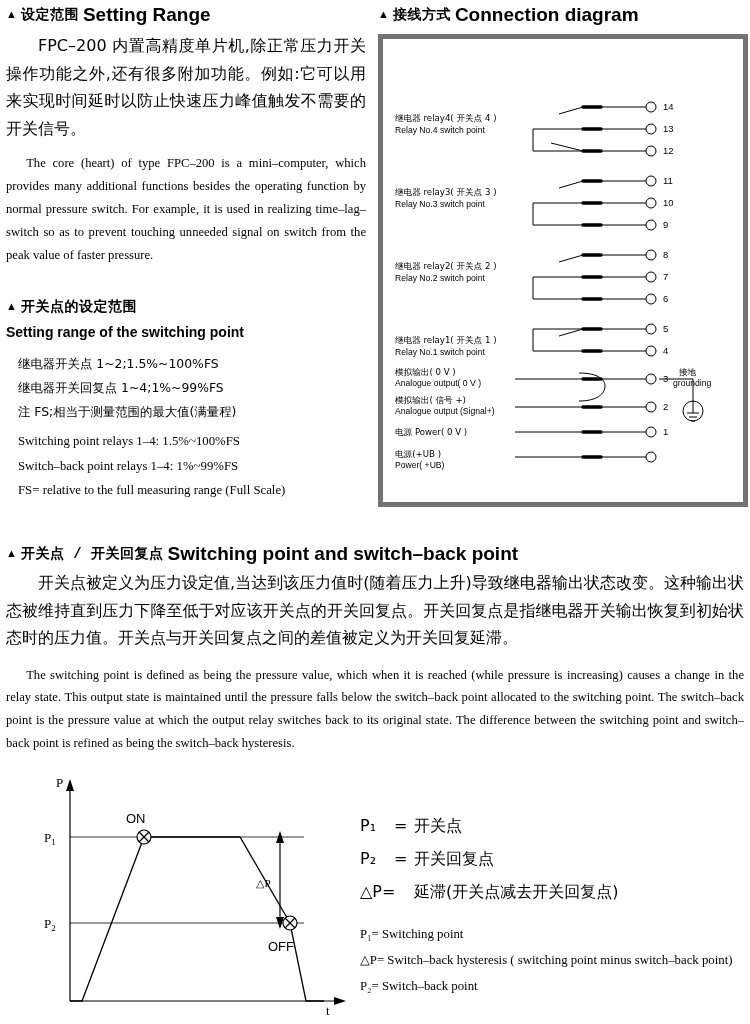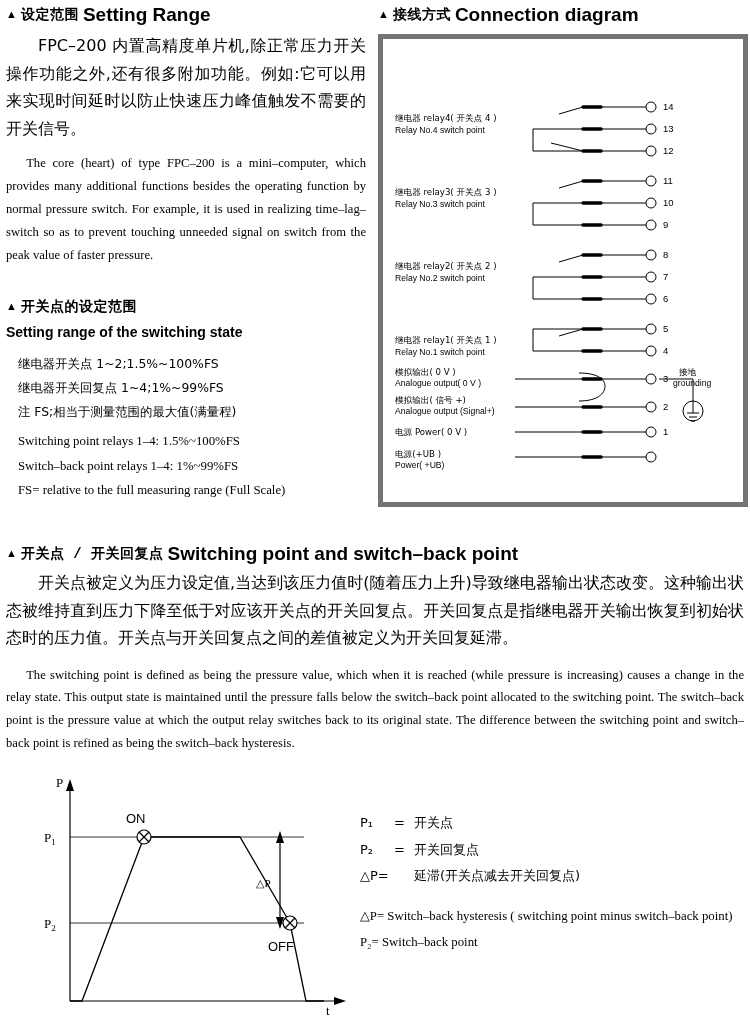--- a/index.html
+++ b/index.html
@@ -129,21 +129,21 @@
     height: 240px;
   }
   #legend-area {
     position: absolute;
     left: 360px;
     top: 810px;
     width: 380px;
   }
   .legend-cn {
     font-family: "DejaVu Sans", sans-serif;
-    font-size: 13px;
+    font-size: 16px;
     line-height: 2.05;
     display: flex;
   }
   .legend-cn .sym { width: 34px; }
   .legend-cn .eq { width: 20px; }
   .legend-en {
     font-family: "Liberation Serif", serif;
     font-size: 12.8px;
     line-height: 2.0;
   }
@@ -166,21 +166,21 @@
     </div>
     <p class="p-cn">FPC–200 内置高精度单片机,除正常压力开关操作功能之外,还有很多附加功能。例如:它可以用来实现时间延时以防止快速压力峰值触发不需要的开关信号。</p>
     <p class="p-en">The core  (heart) of type FPC–200 is a mini–computer, which provides many additional functions besides the operating function by normal pressure switch. For example, it is used in realizing time–lag–switch so as to prevent touching unneeded signal on switch from the peak value of faster pressure.</p>
   </div>
 
   <div id="switch-range-block">
     <div class="sec-head">
       <span class="tri">▲</span>
       <span class="cn">开关点的设定范围</span>
     </div>
-    <div class="sub-head">Setting range of the switching state</div>
+    <div class="sub-head">Setting range of the switching point</div>
     <div class="lines">
       <div class="line-cn">继电器开关点 1~2;1.5%~100%FS</div>
       <div class="line-cn">继电器开关回复点 1~4;1%~99%FS</div>
       <div class="line-cn">注  FS;相当于测量范围的最大值(满量程)</div>
       <div style="height:4px"></div>
       <div class="line-en">Switching point relays 1–4: 1.5%~100%FS</div>
       <div class="line-en">Switch–back point relays 1–4: 1%~99%FS</div>
       <div class="line-en">FS= relative to the full measuring range (Full Scale)</div>
     </div>
   </div>
@@ -395,17 +395,18 @@
       <span>开关回复点</span>
     </div>
     <div class="legend-cn">
       <span class="sym">△P=</span>
       <span class="eq"></span>
       <span>延滞(开关点减去开关回复点)</span>
     </div>
 
     <div class="legend-gap"></div>
 
+    <div class="legend-en">P₁= Switching point</div>
     <div class="legend-en">△P= Switch–back hysteresis ( switching point minus switch–back point)</div>
     <div class="legend-en">P₂= Switch–back point</div>
   </div>
 
 </div>
 
 </body></html>

